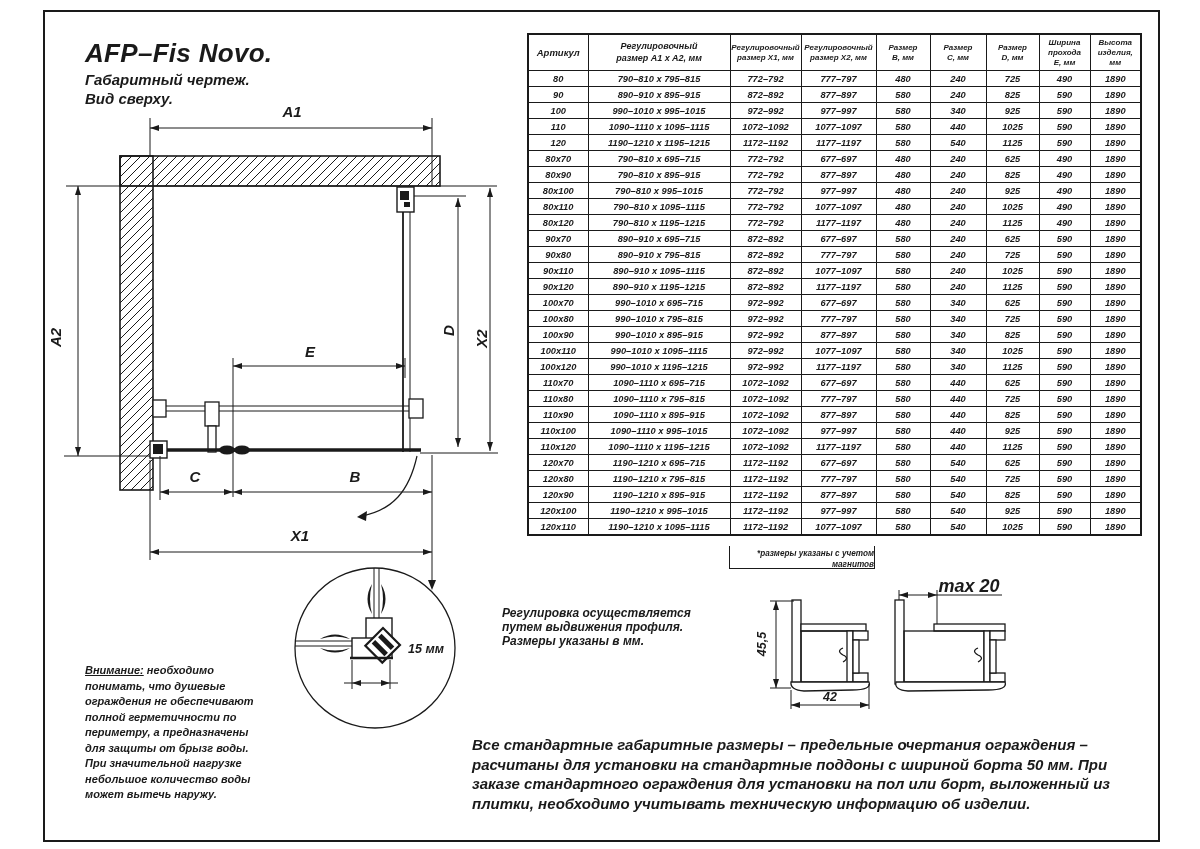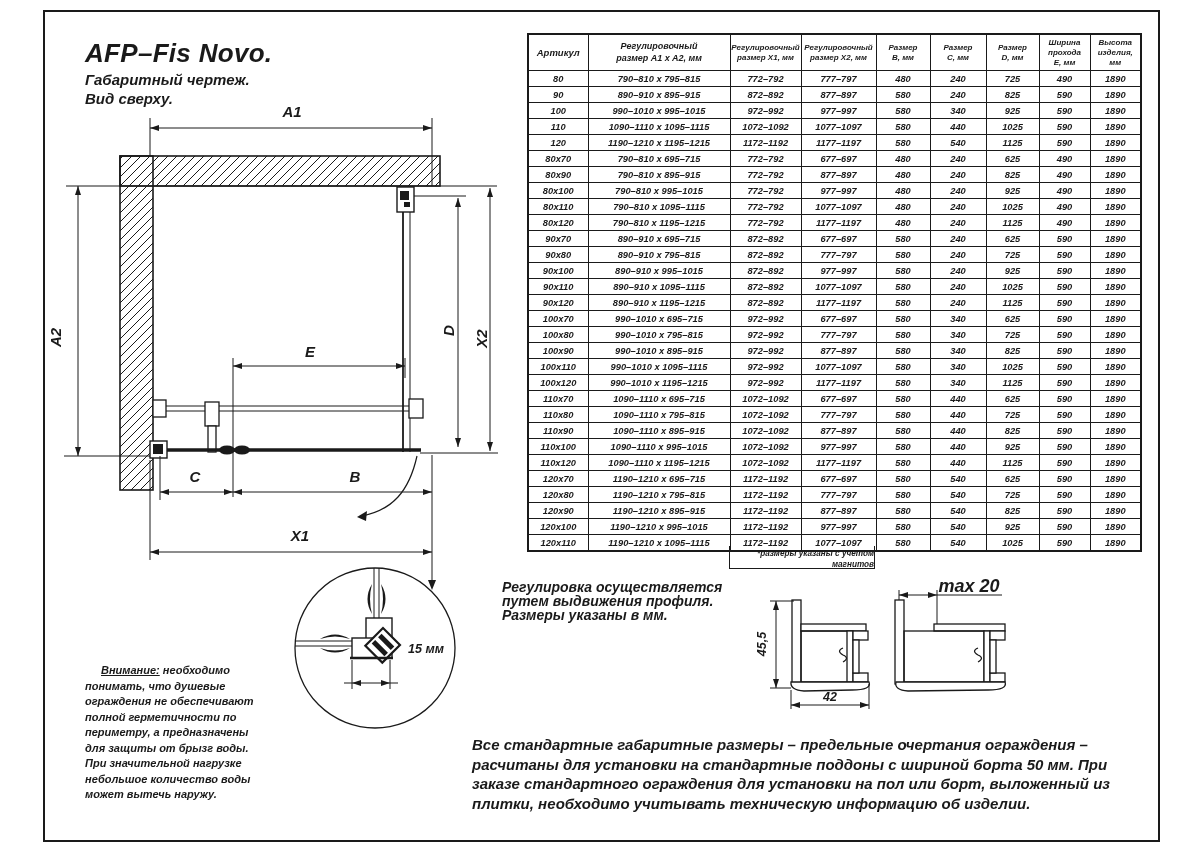--- a/index.html
+++ b/index.html
@@ -14,23 +14,23 @@
   table.sizes th{font-size:8px;line-height:1.25;white-space:pre-line;height:33px;padding:1px 0;}
   table.sizes th:first-child{font-size:9.5px;margin-top:36px;}
   table.sizes th:nth-child(2){font-size:9px;}
   table.sizes td{font-size:9.3px;height:15px;}
   .footnote{position:absolute;left:729px;top:546px;width:146px;height:23px;border:1.5px solid #1a1a1a;border-top:none;font-size:8.2px;font-style:italic;font-weight:bold;text-align:right;line-height:1.35;padding-top:2px;box-sizing:border-box;}
   
   .dim{position:absolute;font-style:italic;font-weight:bold;font-size:15px;text-align:center;}
   .dim.sm{font-size:12.5px;}
   .rot{transform:rotate(-90deg);transform-origin:center center;}
   
-  .note-adjust{position:absolute;left:502px;top:580px;font-size:14px;font-style:italic;font-weight:bold;line-height:14px;}
+  .note-adjust{position:absolute;left:502px;top:606px;font-size:12px;font-style:italic;font-weight:bold;line-height:14px;}
   .note-warning{position:absolute;left:85px;top:663px;width:182px;font-size:11px;font-style:italic;font-weight:bold;line-height:15.5px;}
-  .note-warning .u{text-decoration:underline;margin-left:16px;}
+  .note-warning .u{text-decoration:underline;}
   .note-bottom{position:absolute;left:472px;top:735px;width:670px;font-size:15px;font-style:italic;font-weight:bold;line-height:19.5px;}
   svg{position:absolute;left:0;top:0;}
   svg .ln{stroke:#1a1a1a;fill:none;}
   svg .fl{fill:#1a1a1a;stroke:none;}
   svg .wh{fill:#fff;stroke:#1a1a1a;}
 </style>
 </head>
 <body>
 
 <div class="frame"></div>
@@ -353,31 +353,20 @@
         <td>890–910 x 795–815</td>
         <td>872–892</td>
         <td>777–797</td>
         <td>580</td>
         <td>240</td>
         <td>725</td>
         <td>590</td>
         <td>1890</td>
       </tr>
       <tr>
-        <td>90x100</td>
-        <td>890–910 x 995–1015</td>
-        <td>872–892</td>
-        <td>977–997</td>
-        <td>580</td>
-        <td>240</td>
-        <td>925</td>
-        <td>590</td>
-        <td>1890</td>
-      </tr>
-      <tr>
         <td>90x110</td>
         <td>890–910 x 1095–1115</td>
         <td>872–892</td>
         <td>1077–1097</td>
         <td>580</td>
         <td>240</td>
         <td>1025</td>
         <td>590</td>
         <td>1890</td>
       </tr>

